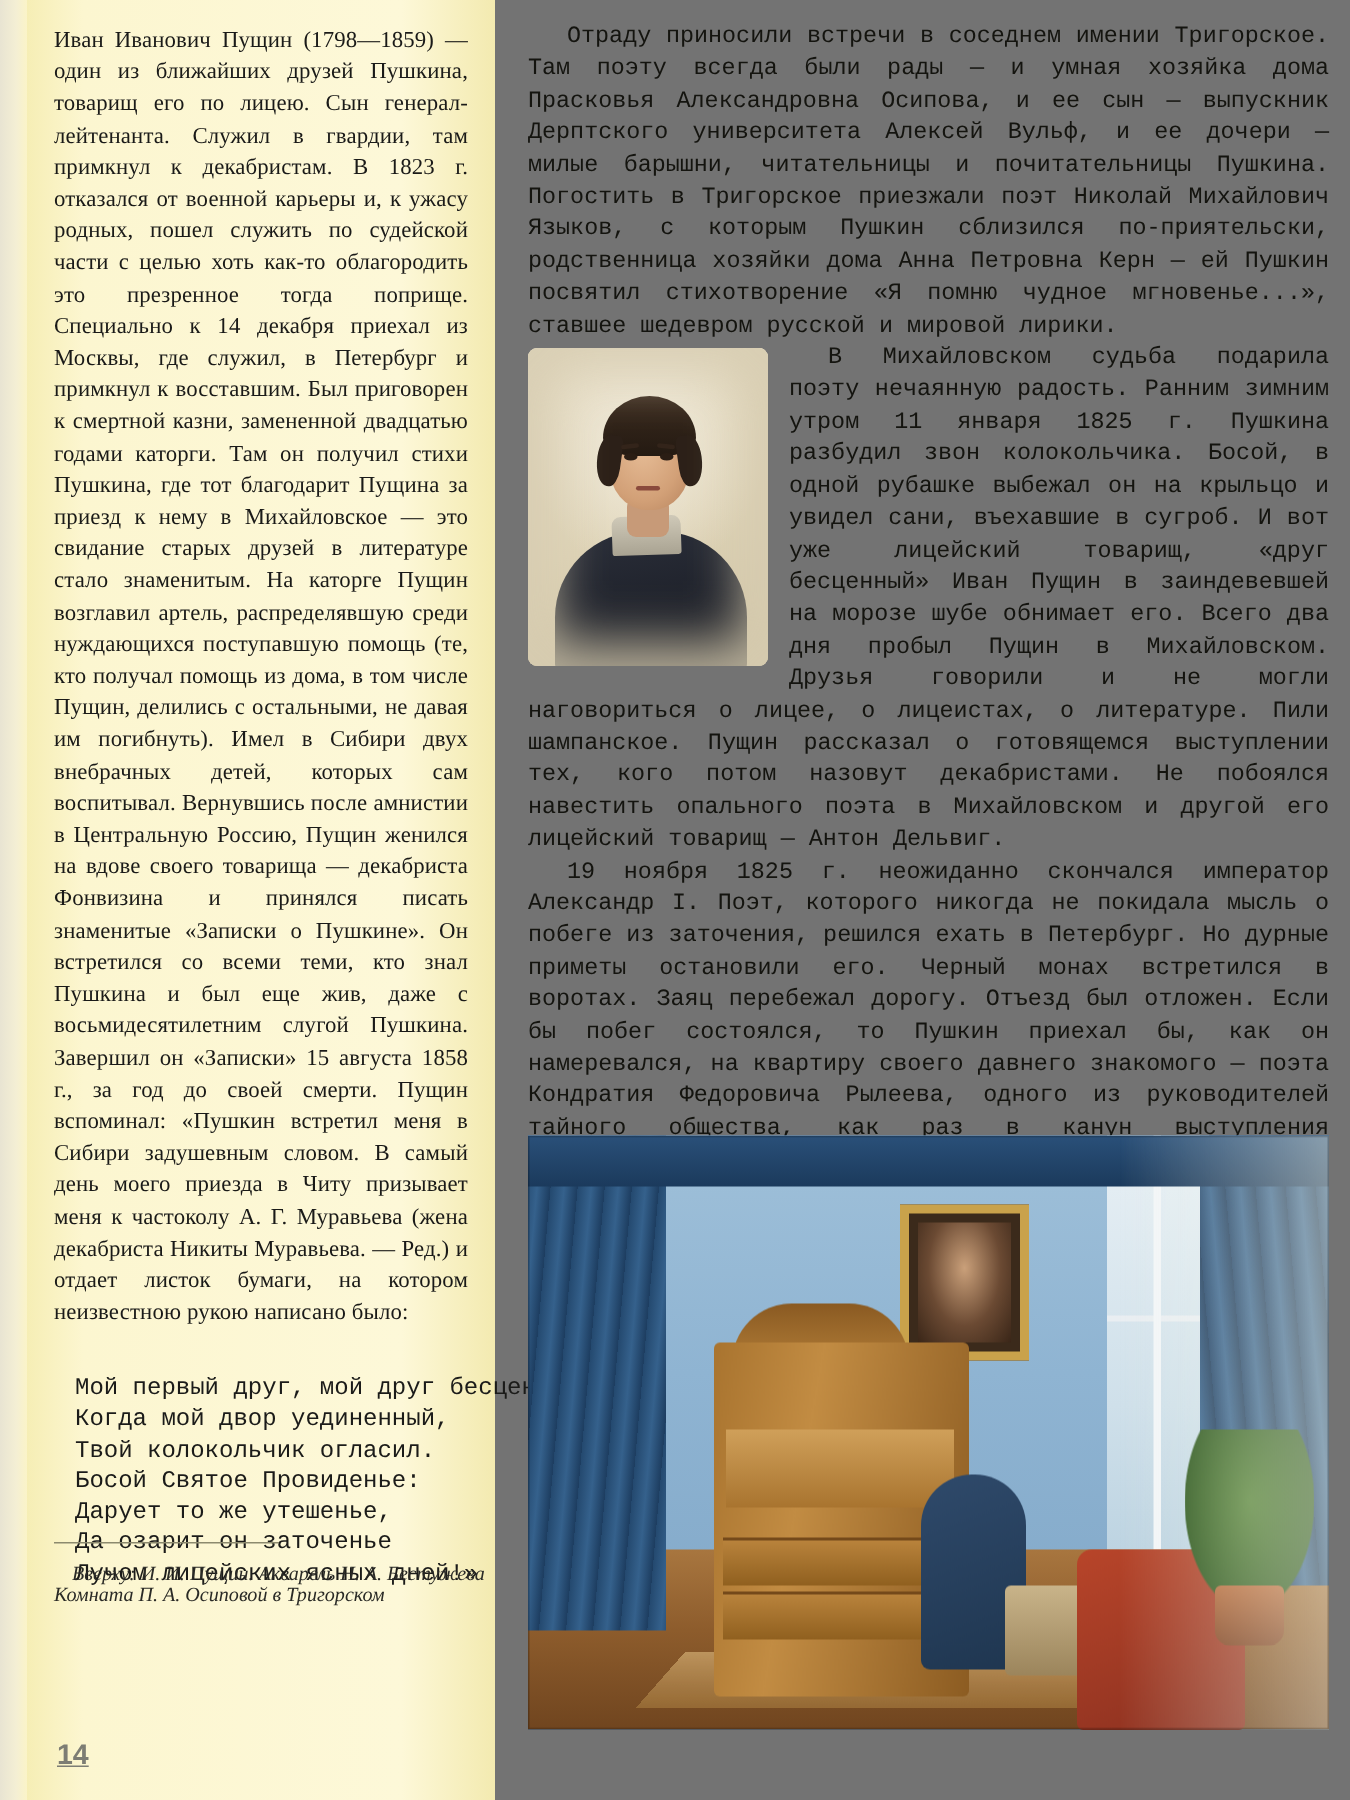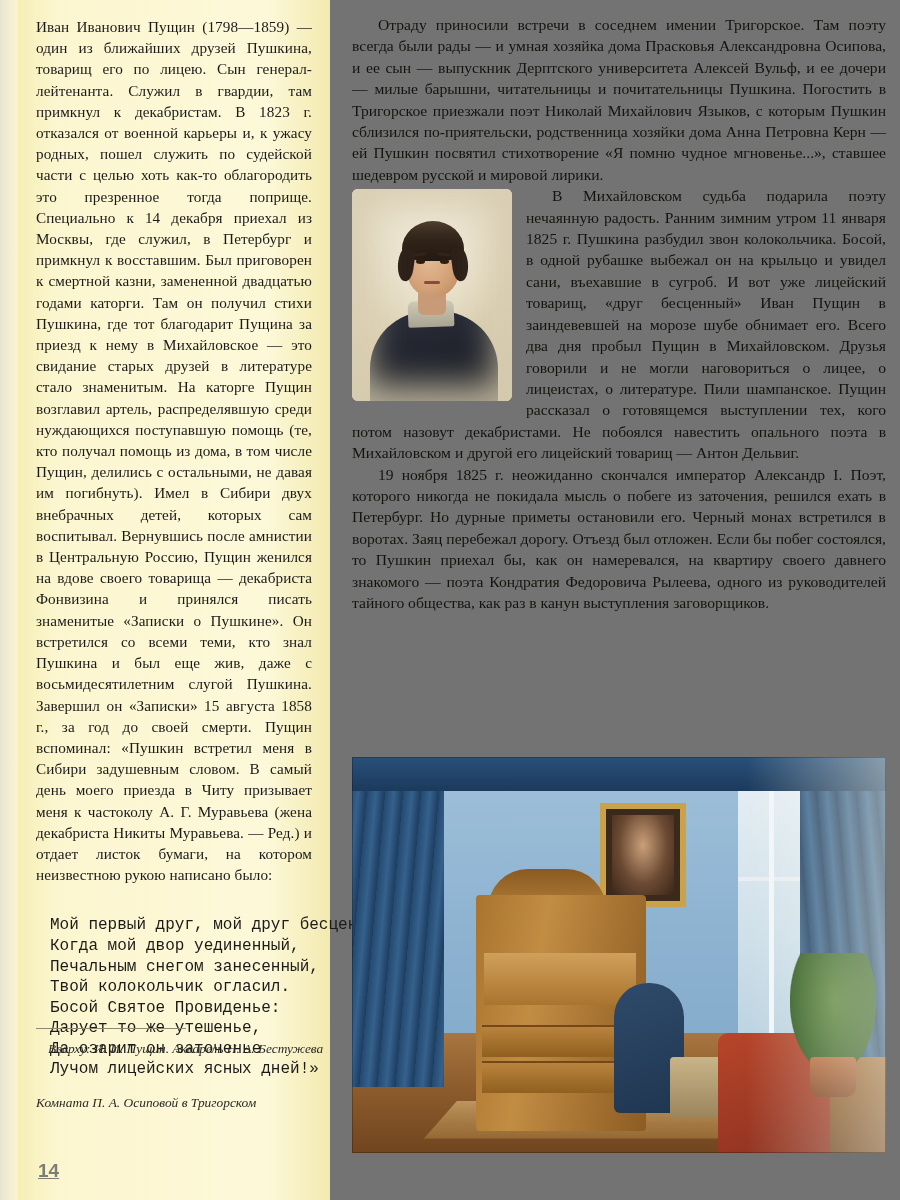--- a/index.html
+++ b/index.html
@@ -85,21 +85,21 @@
 
   
   .main {
     position: absolute;
     left: 352px;
     top: 14px;
     width: 534px;
   }
   .main p {
     margin: 0;
-    font-family: Liberation Serif, serif;
+    font-family: Liberation Mono, monospace;
     font-size: 15.6px;
     line-height: 21.4px;
     color: #14140f;
     text-align: justify;
     text-indent: 26px;
   }
   .main p + p { margin-top: 0px; }
 
   
   .portrait {
@@ -316,31 +316,30 @@
 
   <div class="sidebar-edge-left"></div>
 
   <div class="sidebar">
 
     <p class="side-text">Иван Иванович Пущин (1798—1859) — один из ближайших друзей Пушкина, товарищ его по лицею. Сын генерал-лейтенанта. Служил в гвардии, там примкнул к декабристам. В 1823 г. отказался от военной карьеры и, к ужасу родных, пошел служить по судейской части с целью хоть как-то облагородить это презренное тогда поприще. Специально к 14 декабря приехал из Москвы, где служил, в Петербург и примкнул к восставшим. Был приговорен к смертной казни, замененной двадцатью годами каторги. Там он получил стихи Пушкина, где тот благодарит Пущина за приезд к нему в Михайловское — это свидание старых друзей в литературе стало знаменитым. На каторге Пущин возглавил артель, распределявшую среди нуждающихся поступавшую помощь (те, кто получал помощь из дома, в том числе Пущин, делились с остальными, не давая им погибнуть). Имел в Сибири двух внебрачных детей, которых сам воспитывал. Вернувшись после амнистии в Центральную Россию, Пущин женился на вдове своего товарища — декабриста Фонвизина и принялся писать знаменитые «Записки о Пушкине». Он встретился со всеми теми, кто знал Пушкина и был еще жив, даже с восьмидесятилетним слугой Пушкина. Завершил он «Записки» 15 августа 1858 г., за год до своей смерти. Пущин вспоминал: «Пушкин встретил меня в Сибири задушевным словом. В самый день моего приезда в Читу призывает меня к частоколу А. Г. Муравьева (жена декабриста Никиты Муравьева. — Ред.) и отдает листок бумаги, на котором неизвестною рукою написано было:</p>
 
     <div class="poem">
       <div>Мой первый друг, мой друг бесценный!</div>
       <div>Когда мой двор уединенный,</div>
-      <div>Печальным снегом занесенный,</div>
       <div>Твой колокольчик огласил.</div>
       <div>Босой Святое Провиденье:</div>
       <div>Дарует то же утешенье,</div>
       <div>Да озарит он заточенье</div>
       <div>Лучом лицейских ясных дней!»</div>
     </div>
 
     <div class="caption-rule" style="top:1028px;"></div>
     <div class="caption" style="top:1040px;margin-left:12px;">Вверху: И. И. Пущин. Акварель Н. А. Бестужева</div>
-    <div class="caption" style="top:1094px;">Комната П. А. Осиповой в Тригорском</div>
+    <div class="caption" style="top:1054px;">Комната П. А. Осиповой в Тригорском</div>
 
     <div class="page-number">14</div>
   </div>
 
   <div class="main">
 
     <p>Отраду приносили встречи в соседнем имении Тригорское. Там поэту всегда были рады — и умная хозяйка дома Прасковья Александровна Осипова, и ее сын — выпускник Дерптского университета Алексей Вульф, и ее дочери — милые барышни, читательницы и почитательницы Пушкина. Погостить в Тригорское приезжали поэт Николай Михайлович Языков, с которым Пушкин сблизился по-приятельски, родственница хозяйки дома Анна Петровна Керн — ей Пушкин посвятил стихотворение «Я помню чудное мгновенье...», ставшее шедевром русской и мировой лирики.</p>
 
     <div class="portrait">
       <div class="p-bg"></div>

